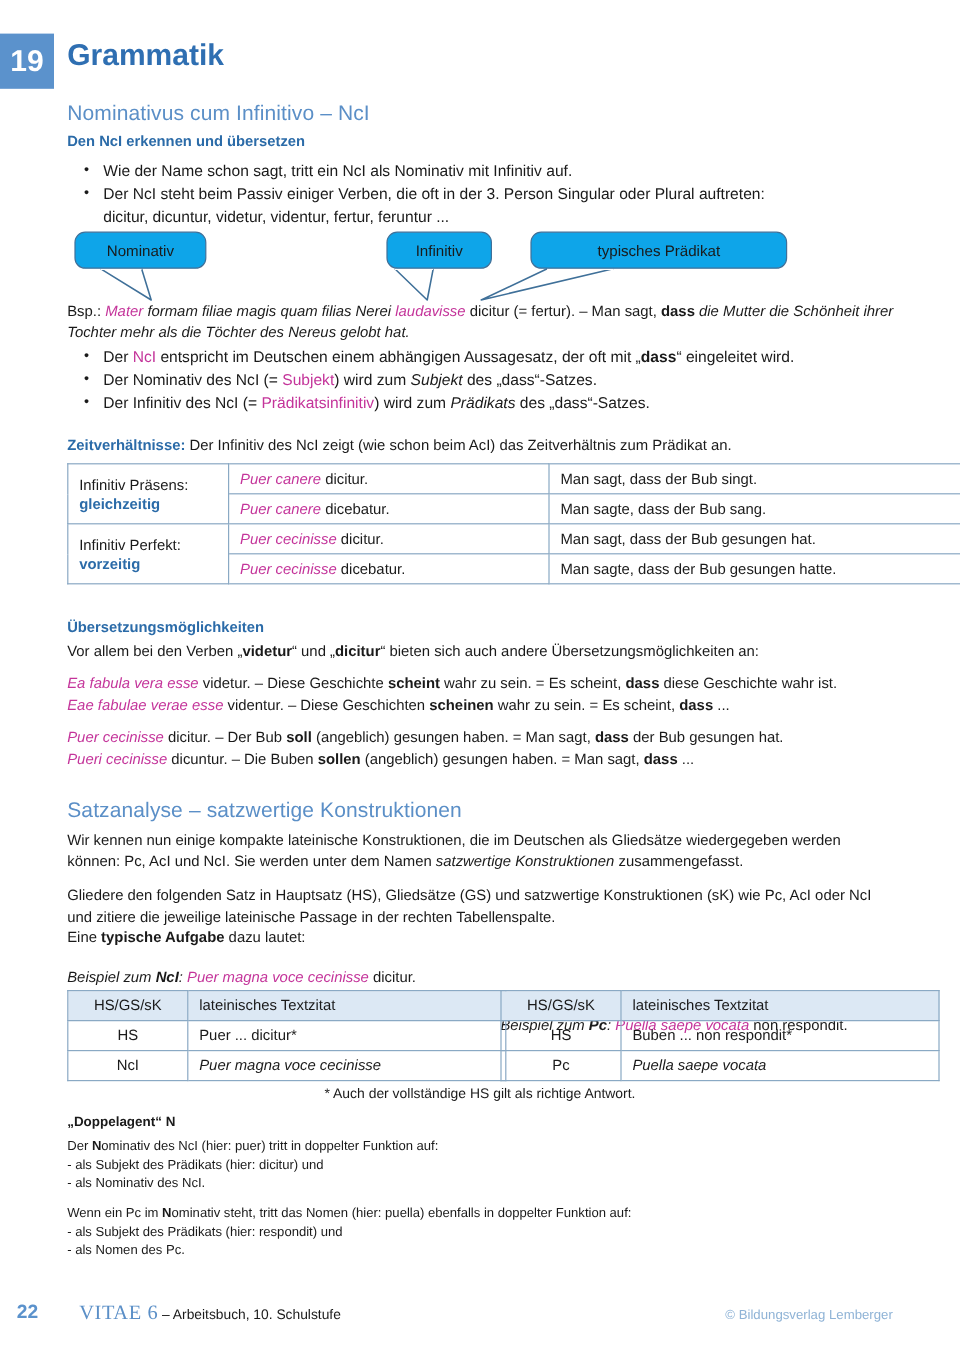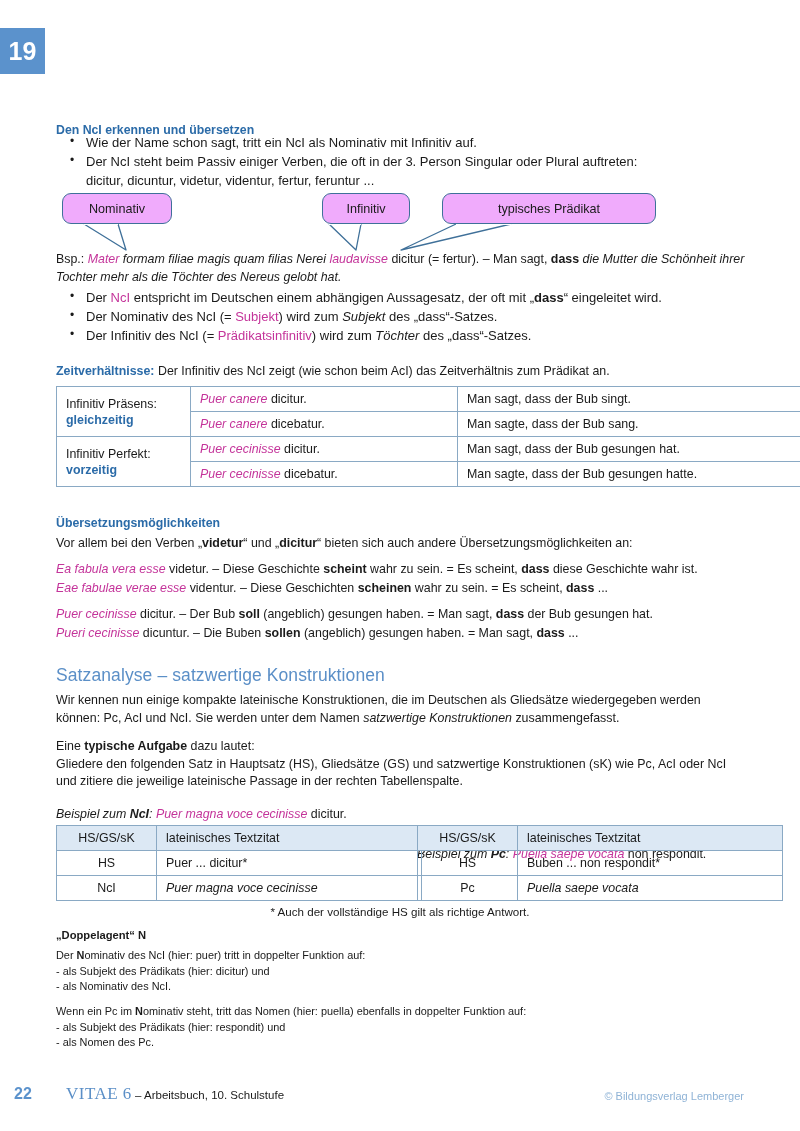--- a/index.html
+++ b/index.html
@@ -104,21 +104,21 @@
     position: absolute;
     left: 56px;
     top: 193px;
     width: 690px;
     height: 60px;
   }
   .bubble {
     position: absolute;
     border: 1.3px solid #3f7099;
     border-radius: 9px;
-    background: #f0abfc;
+    background: #0ea5e9;
     font-size: 12.6px;
     color: #1a1a1a;
     display: flex;
     align-items: center;
     justify-content: center;
     height: 31px;
     box-sizing: border-box;
   }
   .tail-svg {
     position: absolute;
@@ -216,24 +216,26 @@
     color: #8fb3d6;
   }
 </style>
 </head>
 <body>
 
 <div class="page">
 
   <div class="header">
     <div class="chapter-badge">19</div>
-  </div>
-
-
-  <div style="position:absolute;left:56px;top:111px;margin-top:12px;" class="h-sub">Den NcI erkennen und übersetzen</div>
+    <div class="page-title">Grammatik</div>
+  </div>
+
+  <div style="position:absolute;left:56px;top:84px;" class="h-section">Nominativus cum Infinitivo – NcI</div>
+
+  <div style="position:absolute;left:56px;top:111px;" class="h-sub">Den NcI erkennen und übersetzen</div>
 
   <ul class="bullets" style="position:absolute;left:56px;top:133px;width:690px;">
     <li>
       <span>Wie der Name schon sagt, tritt ein NcI als Nominativ mit Infinitiv auf.</span>
     </li>
     <li>
       <span>Der NcI steht beim Passiv einiger Verben, die oft in der 3. Person Singular oder Plural auftreten:</span><br>
       <span>dicitur, dicuntur, videtur, videntur, fertur, feruntur ...</span>
     </li>
   </ul>
@@ -260,21 +262,21 @@
   </div>
 
   <ul class="bullets" style="position:absolute;left:56px;top:288px;width:690px;">
     <li>
       <span>Der </span><span class="lat-up">NcI</span><span> entspricht im Deutschen einem abhängigen Aussagesatz, der oft mit „</span><span class="bd">dass</span><span>“ eingeleitet wird.</span>
     </li>
     <li>
       <span>Der Nominativ des NcI (= </span><span class="lat-up">Subjekt</span><span>) wird zum </span><span class="it">Subjekt</span><span> des „dass“-Satzes.</span>
     </li>
     <li>
-      <span>Der Infinitiv des NcI (= </span><span class="lat-up">Prädikatsinfinitiv</span><span>) wird zum </span><span class="it">Töchter</span><span> des „dass“-Satzes.</span>
+      <span>Der Infinitiv des NcI (= </span><span class="lat-up">Prädikatsinfinitiv</span><span>) wird zum </span><span class="it">Prädikats</span><span> des „dass“-Satzes.</span>
     </li>
   </ul>
 
   <div class="body-text" style="position:absolute;left:56px;top:363px;width:690px;">
     <span class="blue-bd">Zeitverhältnisse:</span><span> Der Infinitiv des NcI zeigt (wie schon beim AcI) das Zeitverhältnis zum Prädikat an.</span>
   </div>
 
   <table class="grid zeit-table">
     <tbody>
         <tr>
@@ -336,24 +338,24 @@
     </div>
   </div>
 
   <div style="position:absolute;left:56px;top:665px;" class="h-section">Satzanalyse – satzwertige Konstruktionen</div>
 
   <div class="body-text" style="position:absolute;left:56px;top:692px;width:690px;">
     <span>Wir kennen nun einige kompakte lateinische Konstruktionen, die im Deutschen als Gliedsätze wiedergegeben werden können: Pc, AcI und NcI. Sie werden unter dem Namen </span><span class="it">satzwertige Konstruktionen</span><span> zusammengefasst.</span>
   </div>
 
   <div class="body-text" style="position:absolute;left:56px;top:738px;width:690px;">
+    <div>Gliedere den folgenden Satz in Hauptsatz (HS), Gliedsätze (GS) und satzwertige Konstruktionen (sK) wie Pc, AcI oder NcI und zitiere die jeweilige lateinische Passage in der rechten Tabellenspalte.</div>
     <div>
       <span>Eine </span><span class="bd">typische Aufgabe</span><span> dazu lautet:</span>
     </div>
-    <div>Gliedere den folgenden Satz in Hauptsatz (HS), Gliedsätze (GS) und satzwertige Konstruktionen (sK) wie Pc, AcI oder NcI und zitiere die jeweilige lateinische Passage in der rechten Tabellenspalte.</div>
   </div>
 
   <div class="body-text" style="position:absolute;left:56px;top:806px;text-align:right;">
     <span class="it">Beispiel zum </span><span class="it bd">NcI</span><span class="it">: </span><span class="lat">Puer magna voce cecinisse</span><span> dicitur.</span>
   </div>
   <div class="body-text" style="position:absolute;left:417px;top:806px;margin-top:40px;">
     <span class="it">Beispiel zum </span><span class="it bd">Pc</span><span class="it">: </span><span class="lat">Puella saepe vocata</span><span> non respondit.</span>
   </div>
 
   <table class="grid sk-table" style="position:absolute;left:56px;top:825px;">

